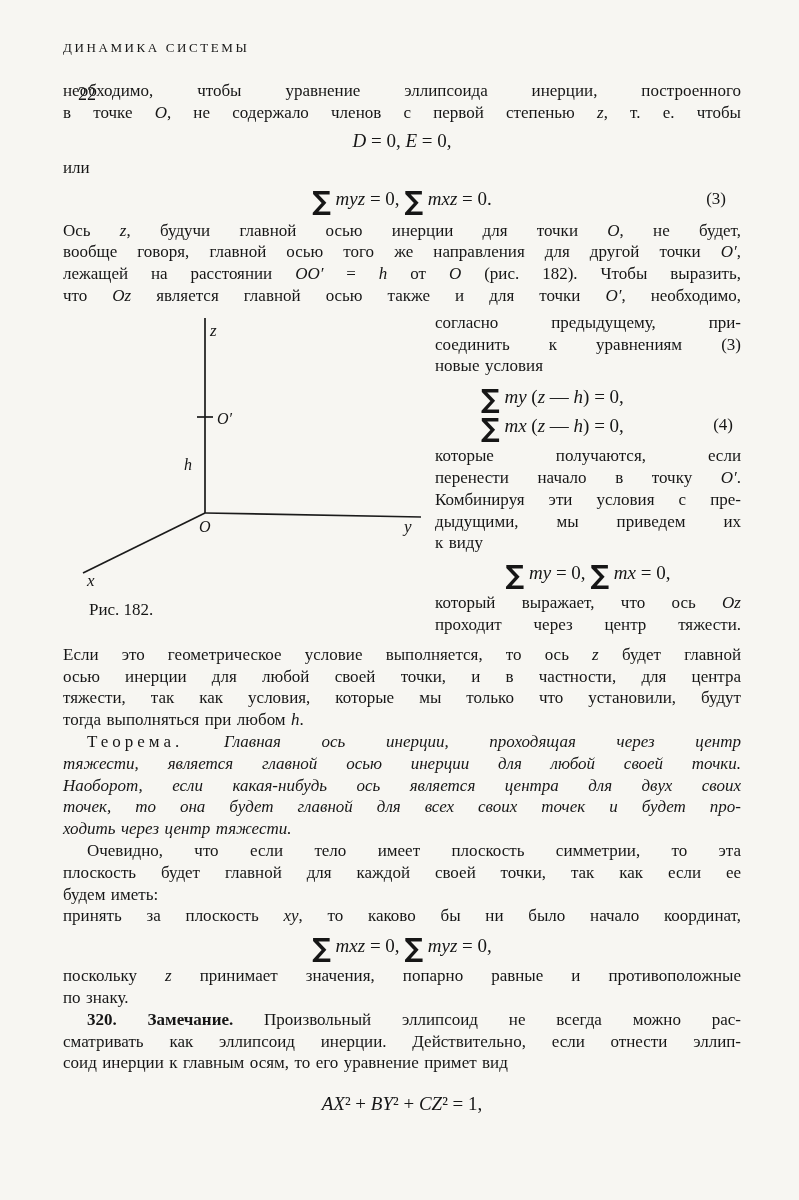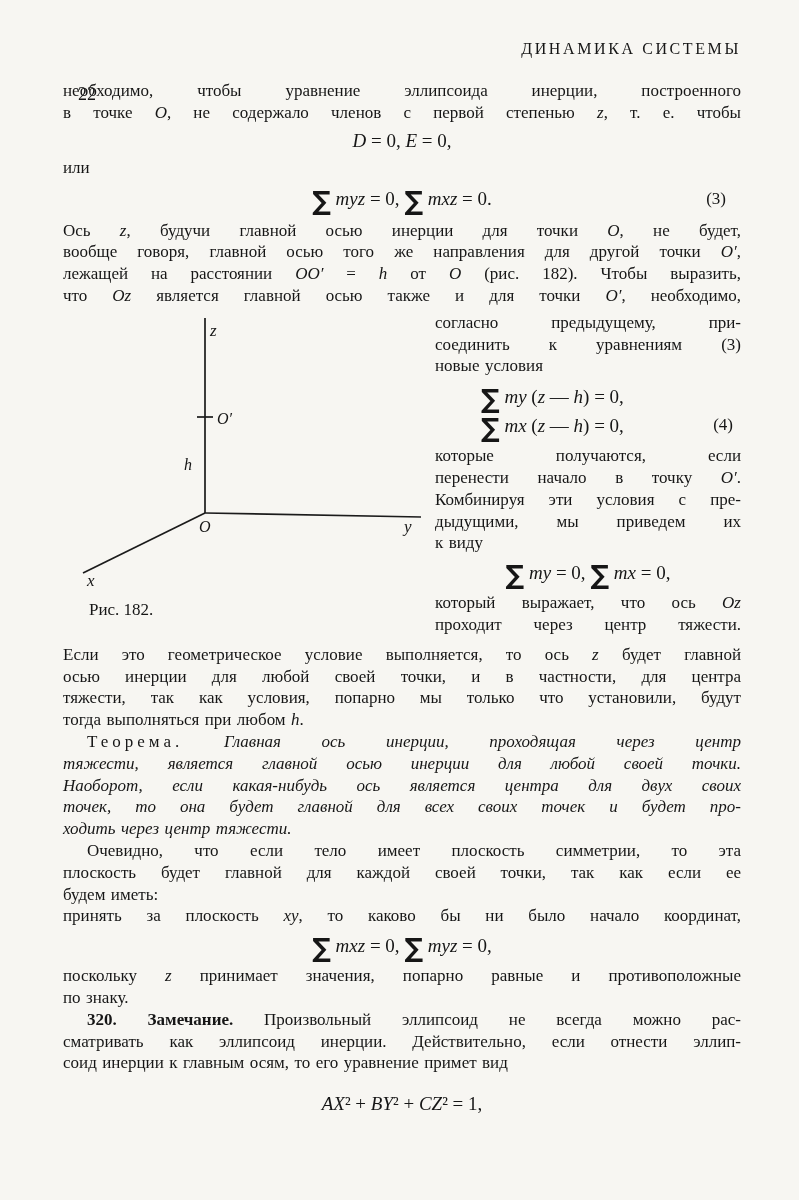--- a/index.html
+++ b/index.html
@@ -8,21 +8,21 @@
     width:799px;height:1200px;
     background:#f7f6f2;
     color:#161616;
     font-family:"Liberation Serif","DejaVu Serif",serif;
     overflow:hidden;
   }
   .content{position:absolute;left:63px;top:0;width:678px;}
   
   .header{position:relative;padding-top:40px;height:22px;}
   .pagenum{position:absolute;left:15px;top:84px;font-size:18px;}
-  .runtitle{display:block;text-align:right;font-size:16px;letter-spacing:2.6px;}
+  .runtitle{display:block;text-align:left;font-size:13px;letter-spacing:2.6px;}
   
   .para{font-size:17px;}
   .tline{
     line-height:21.8px;
     text-align:justify;
     text-align-last:justify;
     word-spacing:1.2px;
     white-space:normal;
   }
   .tline.lend{text-align-last:left;}
@@ -129,21 +129,21 @@
         <div class="para">
             <div class="tline">который выражает, что ось <span class="s-i">Oz</span></div>
             <div class="tline">проходит через центр тяжести.</div>
           </div>
       </div>
     </div>
 
     <div class="para">
         <div class="tline">Если это геометрическое условие выполняется, то ось <span class="s-i">z</span> будет главной</div>
         <div class="tline">осью инерции для любой своей точки, и в частности, для центра</div>
-        <div class="tline">тяжести, так как условия, попарно мы только что установили, будут</div>
+        <div class="tline">тяжести, так как условия, которые мы только что установили, будут</div>
         <div class="tline lend">тогда выполняться при любом <span class="s-i">h</span>.</div>
       </div>
 
     <div class="para ind">
         <div class="tline"><span class="s-sp">Теорема.</span>  <span class="s-i">Главная ось инерции, проходящая через центр</span></div>
         <div class="tline"><span class="s-i">тяжести, является главной осью инерции для любой своей точки.</span></div>
         <div class="tline"><span class="s-i">Наоборот, если какая-нибудь ось является центра для двух своих</span></div>
         <div class="tline"><span class="s-i">точек, то она будет главной для всех своих точек и будет про-</span></div>
         <div class="tline lend"><span class="s-i">ходить через центр тяжести.</span></div>
       </div>

